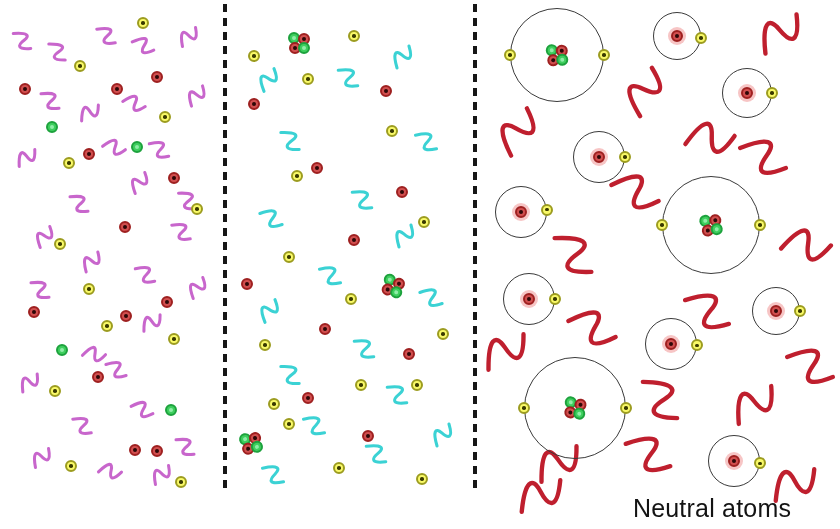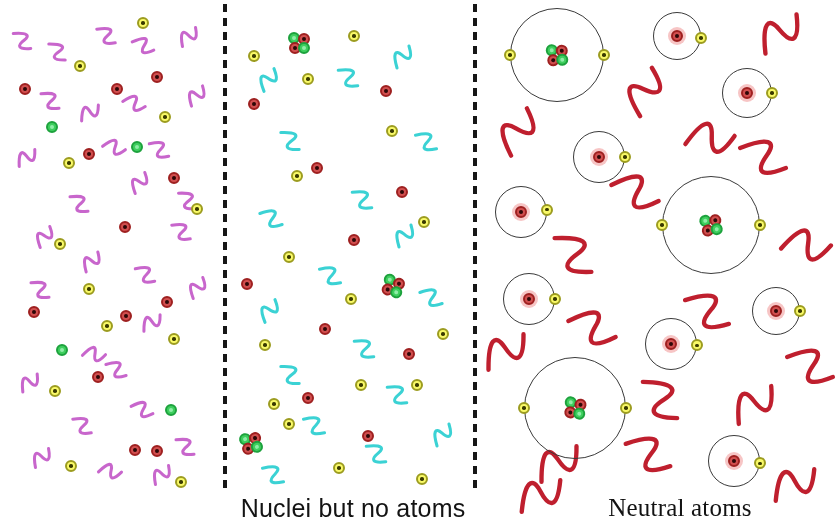--- a/index.html
+++ b/index.html
@@ -554,17 +554,16 @@
         <span class="dot" style="width: 3.5px; height: 3.5px; background: rgb(58, 58, 0);"></span>
       </div>
       <div class="atom-ring" style="left: 708px; top: 435px; width: 52px; height: 52px; border: 1.7px solid rgb(58, 58, 58);"></div>
       <div class="particle" style="left: 728px; top: 455px; width: 12px; height: 12px; background: rgb(209, 79, 79); border: 2px solid rgb(158, 32, 32); box-shadow: rgba(243, 166, 166, 0.65) 0px 0px 0px 3px;">
         <span class="dot" style="width: 4px; height: 4px; background: rgb(46, 7, 7);"></span>
       </div>
       <div class="particle" style="left: 753.901px; top: 457.266px; width: 12px; height: 12px; background: rgb(249, 249, 104); border: 2px solid rgb(156, 156, 32);">
         <span class="dot" style="width: 3.5px; height: 3.5px; background: rgb(58, 58, 0);"></span>
       </div>
     </div>
-  <div class="panel-label" style="left: 353px; top: 494px;">Nuclei but no atoms</div>
-  <div class="panel-label" style="left: 680px; top: 494px; font-family: Liberation Serif, serif;">Neutral atoms</div>
+  <div class="panel-label" style="left: 712px; top: 494px;">Neutral atoms</div>
 <div class="separator" style="left: 223px; top: 4px; width: 4px; height: 488px; background: repeating-linear-gradient(rgb(22, 22, 22) 0px, rgb(22, 22, 22) 8px, transparent 8px, transparent 14px);"></div>
     <div class="separator" style="left: 473px; top: 4px; width: 4px; height: 488px; background: repeating-linear-gradient(rgb(22, 22, 22) 0px, rgb(22, 22, 22) 8px, transparent 8px, transparent 14px);"></div>
   </div>
 
 </body></html>

